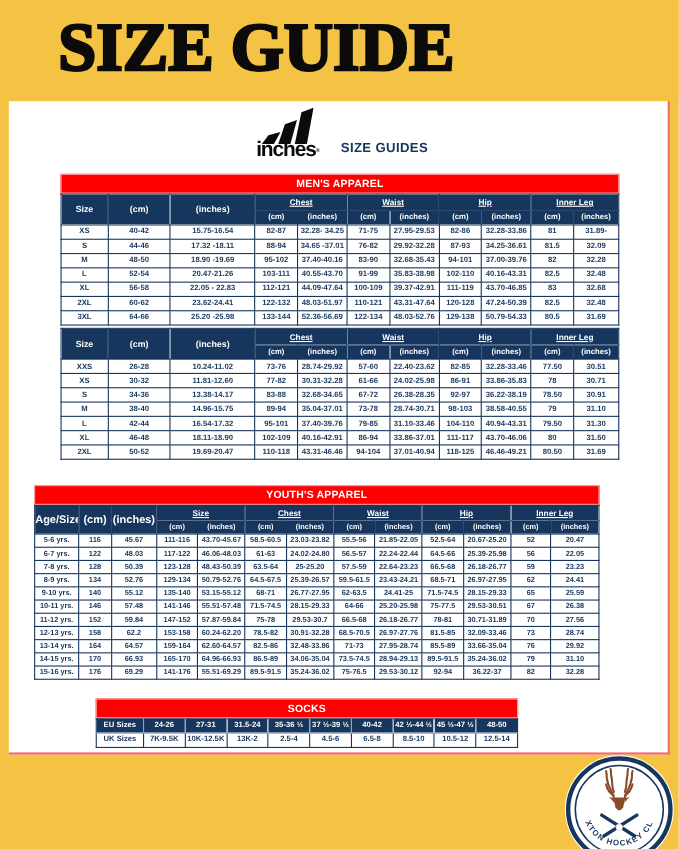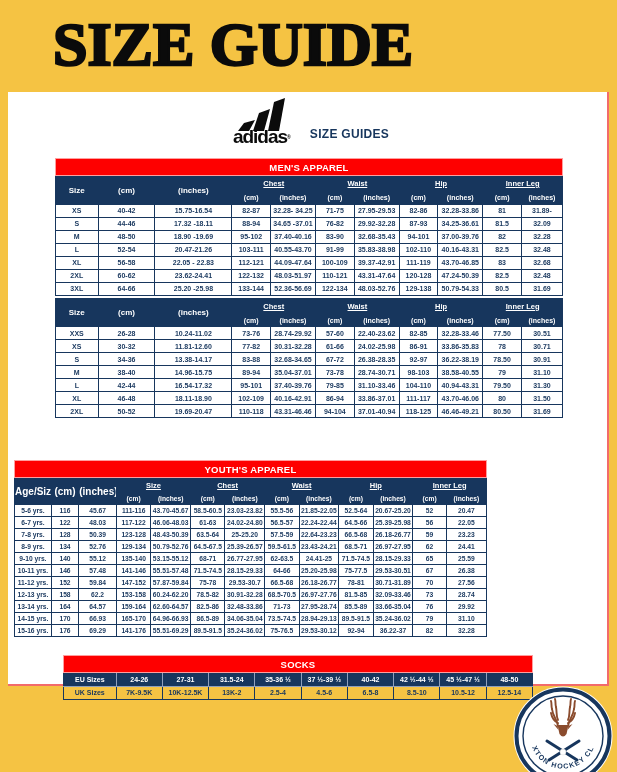--- a/index.html
+++ b/index.html
@@ -38,24 +38,24 @@
   th,td{
     border:1px solid #17365D;text-align:center;vertical-align:middle;
     font-size:7px;font-weight:bold;color:#17365D;padding:2.5px 0;
     overflow:hidden;white-space:nowrap;
   }
   thead th{background:#17365D;color:#ffffff;font-size:7px;}
   thead th.corner{font-size:8px;}
   thead th.group{font-size:7.5px;text-decoration:underline;}
   .tbl-mens{left:47px;top:66px;width:508px;}
   .tbl-womens{left:47px;top:206px;width:508px;}
-  .tbl-youth{left:6px;top:349px;width:473px;margin-top:19px;}
+  .tbl-youth{left:23px;top:349px;width:514px;}
   .tbl-youth th,.tbl-youth td{font-size:6.7px;padding:2px 0;}
   .tbl-youth thead th.corner{font-size:10px;}
-  .tbl-socks{left:55px;top:543px;width:470px;margin-top:20px;}
+  .tbl-socks{left:79px;top:543px;width:384px;}
   .tbl-socks thead th{border-color:#8fa0bd;border-top-color:#17365D;}
   .tbl-socks thead th:first-child{border-left-color:#17365D;}
   .tbl-socks thead th:last-child{border-right-color:#17365D;}
   
   .badge{position:absolute;left:513px;top:686px;width:100px;height:100px;}
   .badge svg{width:100%;height:100%;display:block;}
 </style>
 </head>
 <body>
 
@@ -65,21 +65,21 @@
 
 <div class="panel">
 
   <div class="brand">
     <div class="adidas-logo">
       <svg width="52" height="34" viewBox="0 0 52 34">
         <polygon points="2,33 13,33 19,22 8,25" fill="#0b0b0b"></polygon>
         <polygon points="17,33 28,33 34,11 23,15" fill="#0b0b0b"></polygon>
         <polygon points="32,33 43,33 49,0 38,4" fill="#0b0b0b"></polygon>
       </svg>
-      <div class="wordmark"><span>adidas</span><span class="reg">®</span></div>
+      <div class="wordmark"><span>inches</span><span class="reg">®</span></div>
     </div>
     <div class="brand-heading">SIZE GUIDES</div>
   </div>
 
   <section class="tbl tbl-mens">
     <div class="tbl-title">MEN'S APPAREL</div>
     <table>
         <colgroup>
           <col style="width: 8.4%;">
           <col style="width: 11.2%;">

